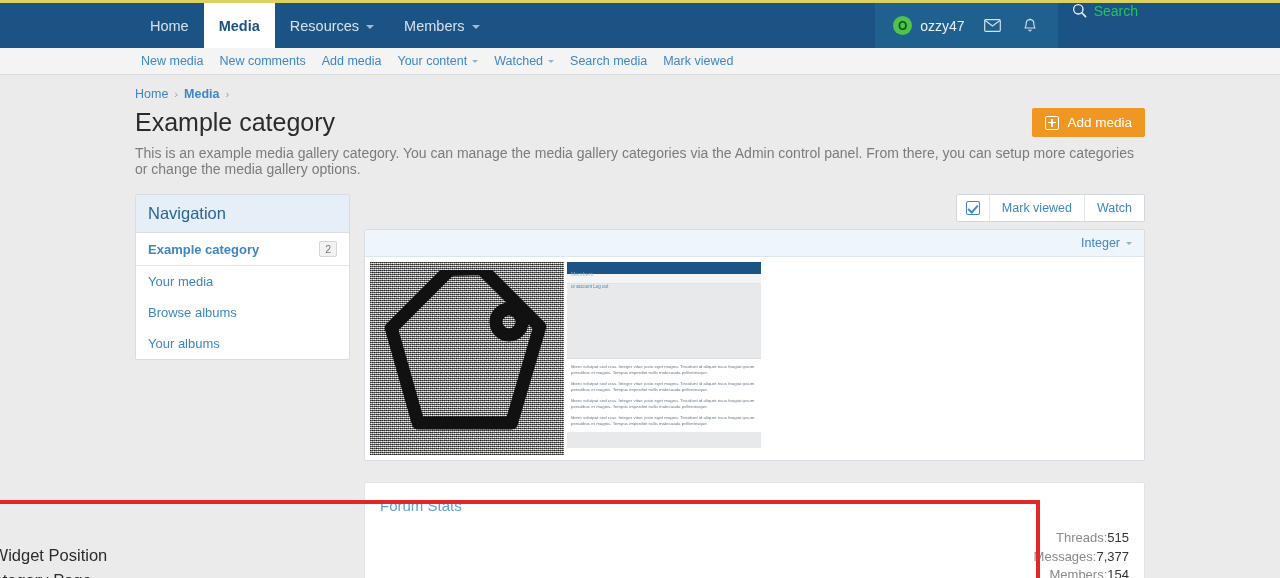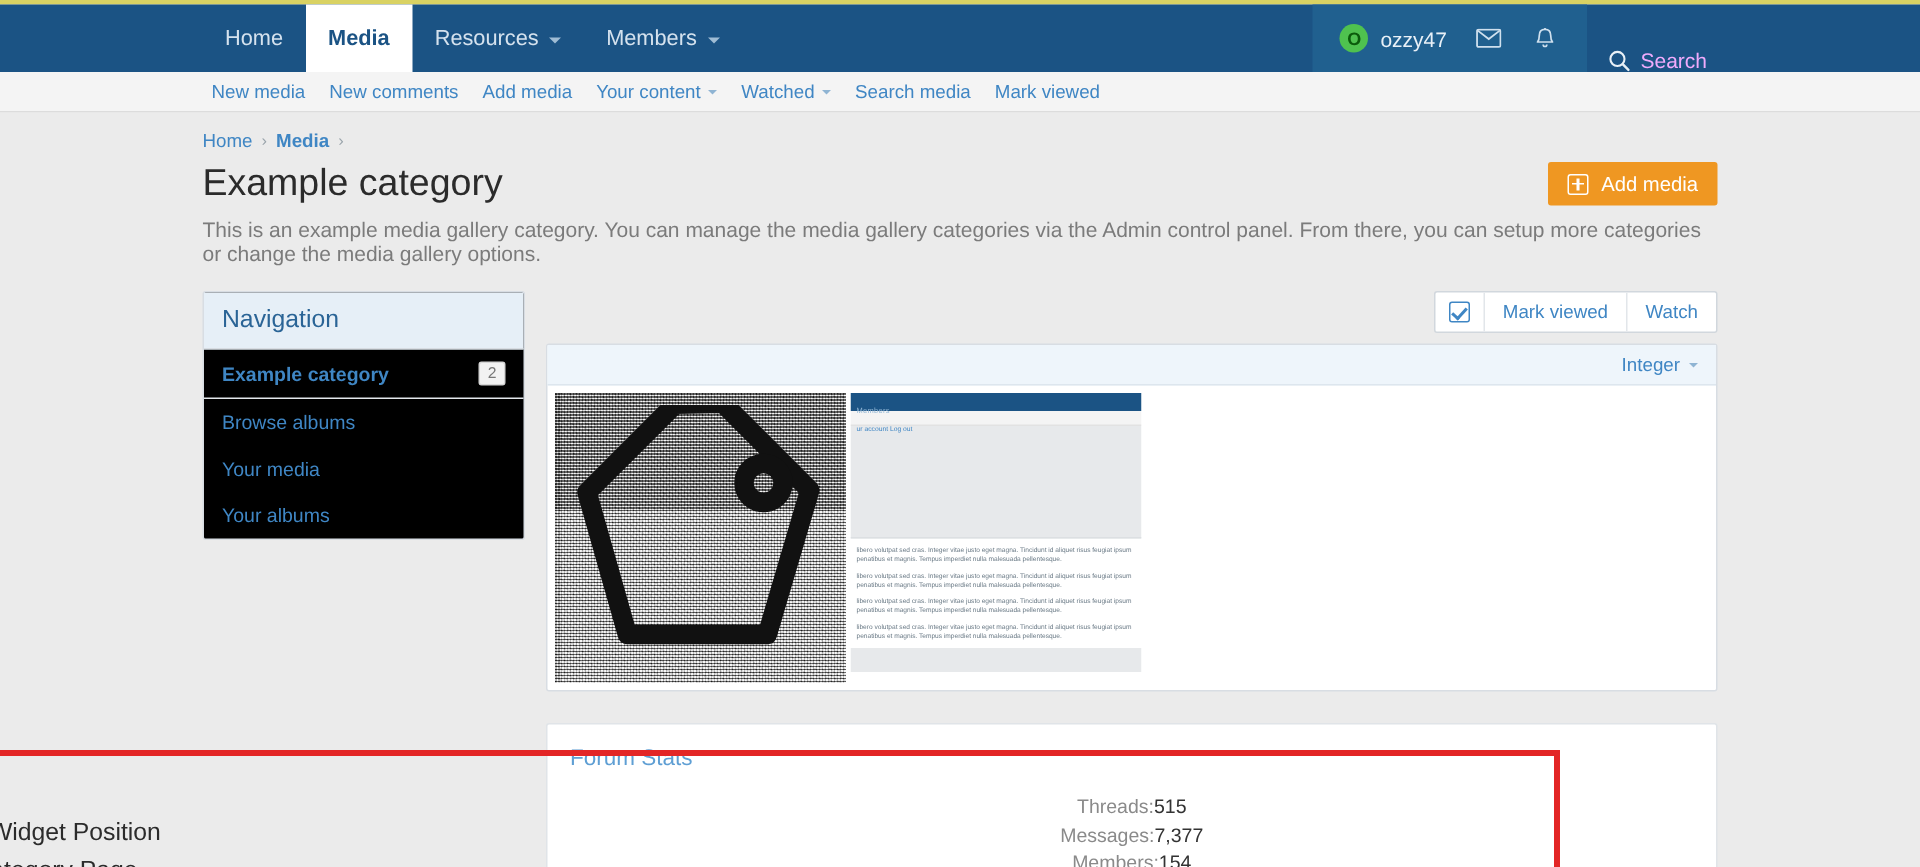--- a/index.html
+++ b/index.html
@@ -46,22 +46,22 @@
     width: 19px; height: 19px; border-radius: 50%;
     background: #4fc24f; color: #0b5b0b; font-size: 12px;
     display: flex; align-items: center; justify-content: center;
     font-weight: bold;
   }
   .nav-icon-btn {
     display: flex; align-items: center; justify-content: center;
     padding: 0 11px; color: #cfe0ee;
   }
   .nav-search {
-    display: flex; align-items: center; gap: 7px;
-    padding: 0 14px; color: #f0abfc; font-size: 14px; margin-top: 29px;
+    display: flex; gap: 7px;
+    padding: 0 14px; color: #22c55e; font-size: 14px;
   }
 
   
   .subnav {
     height: 27px; background: #f4f4f4;
     border-bottom: 1px solid #dcdcdc;
     display: flex; align-items: center;
     padding-left: 133px;
   }
   .subnav-item {
@@ -107,21 +107,21 @@
   .plus-box::after { top: 2px; bottom: 2px; left: 5px; width: 1.6px; }
 
   .page-desc {
     font-size: 14px; color: #7b7b7b; padding: 8px 7px 0 7px;
   }
 
   
   .columns { display: flex; gap: 14px; padding: 17px 7px 0 7px; align-items: flex-start; }
 
   .sidebar {
-    width: 215px; background: #000000;
+    width: 215px; background: #ffffff;
     border: 1px solid #d8dde3; border-radius: 2px;
   }
   .sidebar-head {
     background: #e6eff7; padding: 9px 12px;
     font-size: 16.5px; color: #2a6496; font-weight: normal;
     border-bottom: 1px solid #d8dde3;
   }
   .sidebar-item {
     padding: 8px 12px; font-size: 13px; color: #3f86c4;
     display: flex; align-items: center; justify-content: space-between;
@@ -210,21 +210,21 @@
     font-size: 16.5px; color: #2b2b2b; line-height: 25px;
     white-space: pre-line;
   }
 
   .widget {
     background: #fff; border: 1px solid #e0e4e8; border-radius: 2px;
     margin-top: 21px; padding: 14px 15px 12px 15px;
   }
   .widget-title { color: #5f9fd4; font-size: 15px; margin-bottom: 15px; }
   .stat-row {
-    display: flex; justify-content: center; align-items: baseline;
+    display: flex; justify-content: flex-end; align-items: baseline;
     font-size: 13px; line-height: 18.5px;
   }
   .stat-label { color: #8a8a8a; }
   .stat-value { color: #333; }
 </style>
 </head>
 <body>
 
 <div class="top-accent"></div>
 
@@ -329,24 +329,24 @@
 
   <div class="columns">
 
     <div class="sidebar">
       <div class="sidebar-head">Navigation</div>
       <div class="sidebar-item active">
         <span>Example category</span>
         <span class="badge">2</span>
       </div>
       <div class="sidebar-item">
+        <span>Your media</span>
+      </div>
+      <div class="sidebar-item">
         <span>Browse albums</span>
-      </div>
-      <div class="sidebar-item">
-        <span>Your media</span>
       </div>
       <div class="sidebar-item">
         <span>Your albums</span>
       </div>
     </div>
 
     <div class="content">
 
       <div class="content-toolbar">
         <div class="btn-group">

